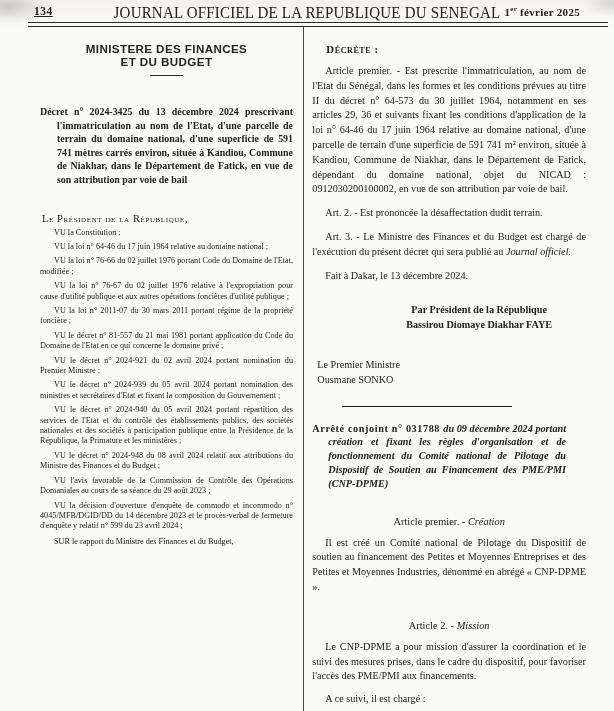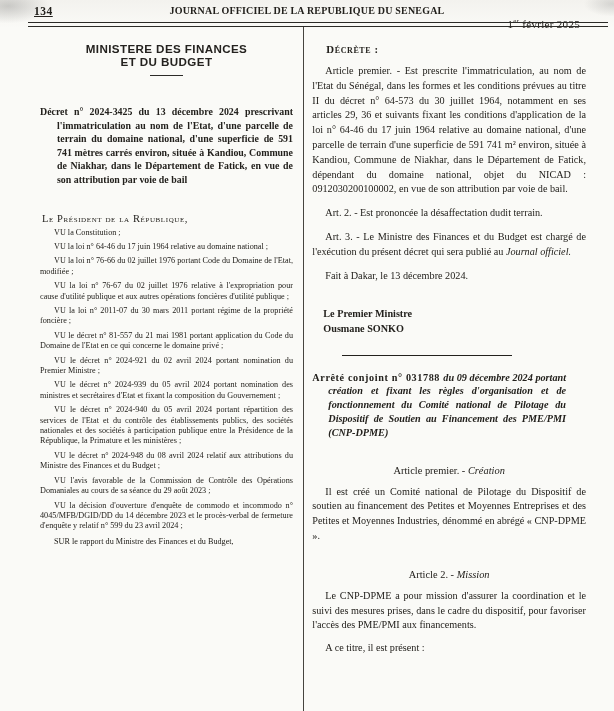--- a/index.html
+++ b/index.html
@@ -18,26 +18,26 @@
     -webkit-font-smoothing: antialiased;
   }
   
   .header { position:absolute; top:1px; left:0; right:0; height:21px; }
   .page-num {
     position:absolute; left:34px; top:4px;
     font-size:11.5px; font-weight:600; letter-spacing:.5px;text-decoration:underline;
   }
   .journal-title {
     position:absolute; left:0; right:0; top:4px;
-    text-align:center; font-size:10px; font-weight:700; letter-spacing:.2px;
+    text-align:center; font-size:15px; font-weight:400; letter-spacing:.2px;
     transform: scaleY(1.08);
   }
   .issue-date {
-    position:absolute; right:34px; top:16px;
-    font-size:11px; font-weight:400; letter-spacing:.3px;
+    position:absolute; right:34px; top:4px;
+    font-size:11px; font-weight:700; letter-spacing:.3px;
   }
   .issue-date sup { font-size:7px; }
   .double-rule {
     position:absolute; top:22px; left:28px; width:580px; height:3px;
     border-top:1.7px solid #2c2b28; border-bottom:1.3px solid #2c2b28;
   }
   
   .columns { position:absolute; top:27px; left:0; right:0; bottom:0; display:flex; }
   .col-left  { width:303px; box-sizing:border-box; padding:0 10px 0 40px; }
   .v-divider { width:1.3px; background:#46443f; }
@@ -70,21 +70,21 @@
     margin:16px 0 0 14px; font-variant:small-caps; font-weight:600;
     font-size:10.8px; letter-spacing:.6px;
   }
   .rc-par {
     margin:9px 0 0 0; font-size:10.2px; line-height:14.8px;
     text-align:justify; text-indent:13px;
   }
   .rc-par .ital { font-style:italic; }
   .fait-line { margin:10px 0 0 0; font-size:10.2px; text-indent:13px; }
   .sig-by { margin:21px 0 0 60px; text-align:center; font-size:10.2px; line-height:15px; font-weight:600; }
-  .sig-pm { margin:25px 0 0 11px; font-size:10.2px; line-height:15px; font-weight:700; }
+  .sig-pm { margin:25px 0 0 5px; font-size:10.2px; line-height:15px; font-weight:400; }
   .mid-rule { width:170px; border-top:1.8px solid #23211d; margin:19px 0 0 30px; }
   .arrete-title {
     margin:15px 20px 0 0; font-size:10.2px; line-height:13.8px; font-weight:700;
     text-align:justify; padding-left:16px; text-indent:-16px;
   }
   .arrete-title .roman { letter-spacing:.6px; }
   .arrete-title .ital { font-style:italic; }
   .article-heading { margin:25px 0 0 0; text-align:center; font-size:10.4px; }
   .article-heading .ital { font-style:italic; }
   .a-ce-titre { margin:9px 0 0 0; font-size:10.2px; text-indent:13px; }
@@ -135,35 +135,39 @@
       <p class="decrete-label">Décrète :</p>
 
       <p class="rc-par">Article premier. - Est prescrite l'immatriculation, au nom de l'Etat du Sénégal, dans les formes et les conditions prévues au titre II du décret n° 64-573 du 30 juillet 1964, notamment en ses articles 29, 36 et suivants fixant les conditions d'application de la loi n° 64-46 du 17 juin 1964 relative au domaine national, d'une parcelle de terrain d'une superficie de 591 741 m² environ, située à Kandiou, Commune de Niakhar, dans le Département de Fatick, dépendant du domaine national, objet du NICAD : 0912030200100002, en vue de son attribution par voie de bail.</p>
 
       <p class="rc-par">Art. 2. - Est prononcée la désaffectation dudit terrain.</p>
 
       <p class="rc-par"><span>Art. 3. - Le Ministre des Finances et du Budget est chargé de l'exécution du présent décret qui sera publié au </span><span class="ital">Journal officiel.</span></p>
 
       <p class="fait-line">Fait à Dakar, le 13 décembre 2024.</p>
 
+      <div class="sig-by">
+        <div>Par Président de la République</div>
+        <div>Bassirou Diomaye Diakhar FAYE</div>
+      </div>
 
       <div class="sig-pm">
         <div>Le Premier Ministre</div>
         <div>Ousmane SONKO</div>
       </div>
 
       <div class="mid-rule"></div>
 
       <p class="arrete-title"><span class="roman">Arrêté conjoint n° 031788 </span><span class="ital">du 09 décembre 2024 portant création et fixant les règles d'organisation et de fonctionnement du Comité national de Pilotage du Dispositif de Soutien au Financement des PME/PMI (CNP-DPME)</span></p>
 
       <p class="article-heading"><span>Article premier. - </span><span class="ital">Création</span></p>
 
       <p class="rc-par">Il est créé un Comité national de Pilotage du Dispositif de soutien au financement des Petites et Moyennes Entreprises et des Petites et Moyennes Industries, dénommé en abrégé « CNP-DPME ».</p>
 
       <p class="article-heading"><span>Article 2. - </span><span class="ital">Mission</span></p>
 
       <p class="rc-par">Le CNP-DPME a pour mission d'assurer la coordination et le suivi des mesures prises, dans le cadre du dispositif, pour favoriser l'accès des PME/PMI aux financements.</p>
 
-      <p class="a-ce-titre">A ce titre, il est présent :</p>
+      <p class="a-ce-titre">A ce suivi, il est chargé :</p>
     </div>
 
   </div>
 </div>
 
 </body></html>

